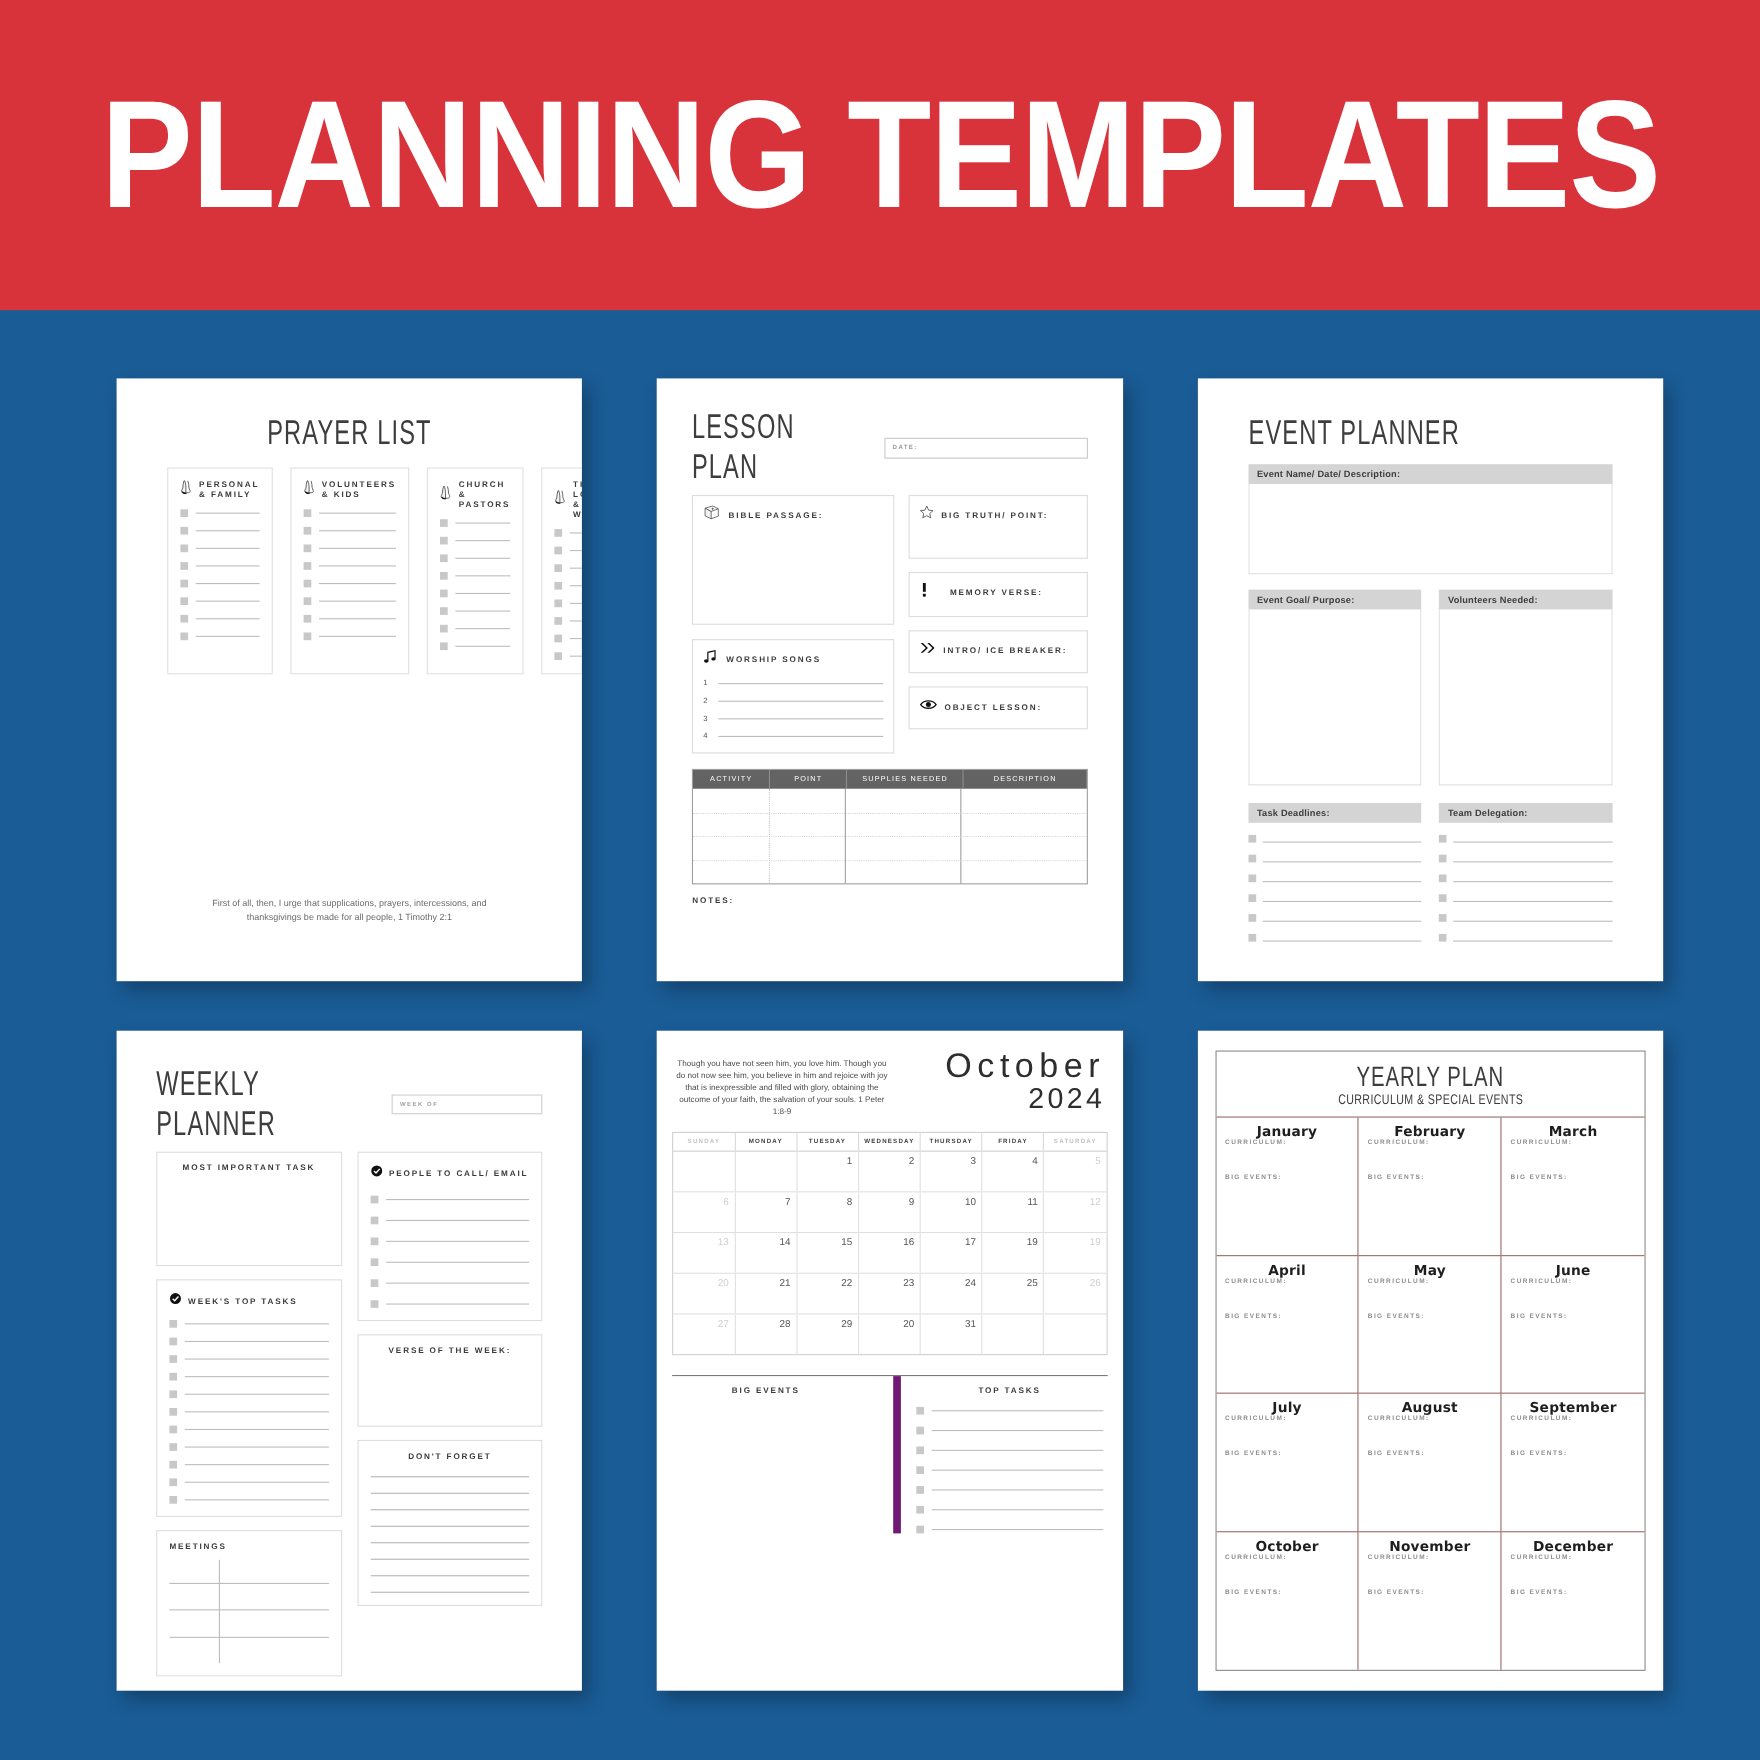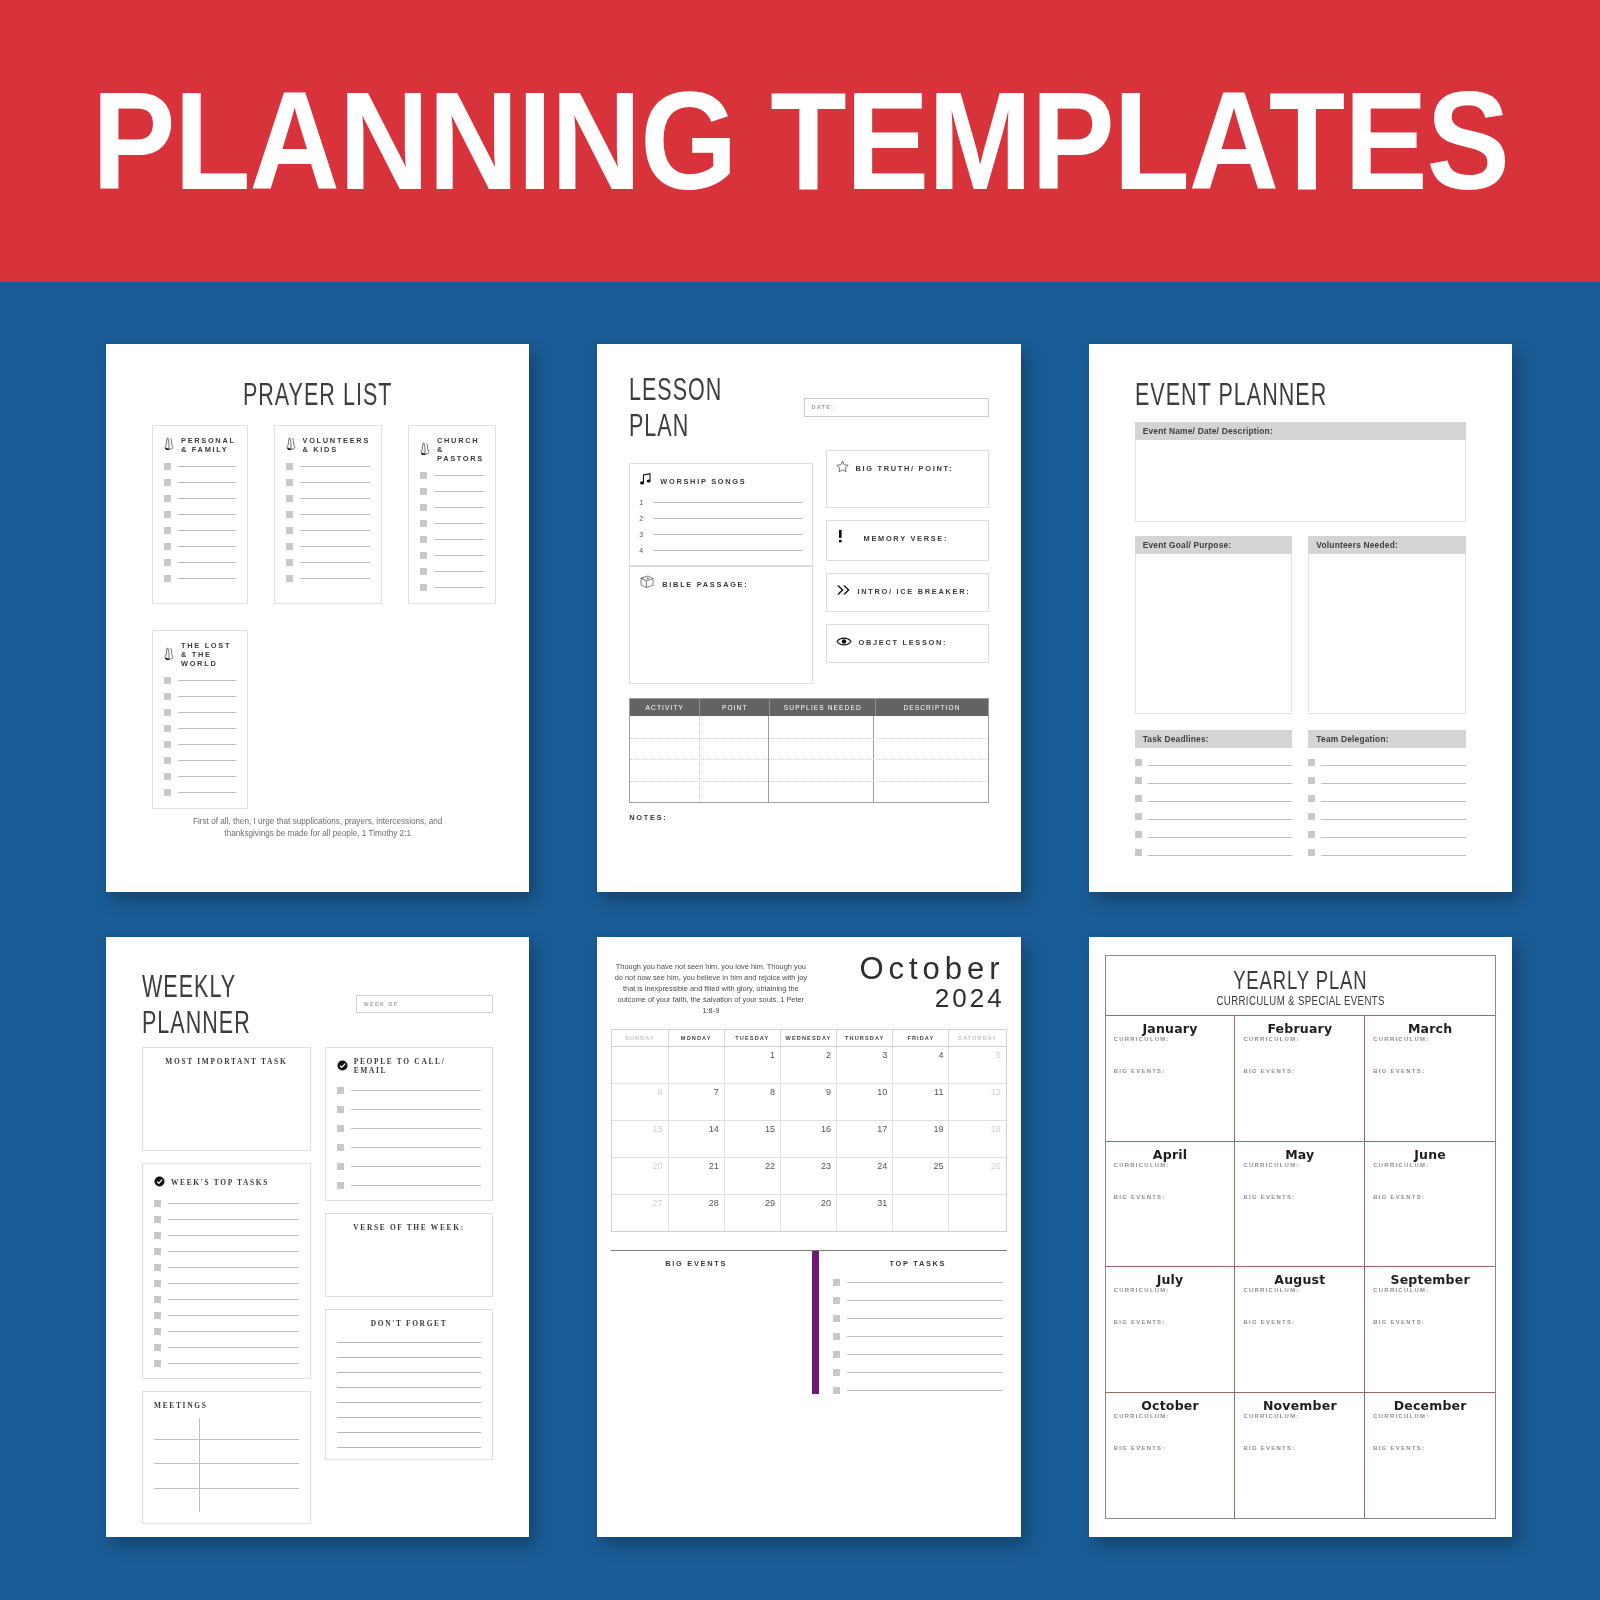--- a/index.html
+++ b/index.html
@@ -93,22 +93,22 @@
     display: flex;
     align-items: center;
     gap: 7px;
     margin-top: 9px;
   }
 
   
   .pl-title { text-align: center; margin: 14px 0 16px; }
   .pl-grid {
     display: grid;
-    grid-template-columns: 1fr 1fr 1fr;
-    gap: 26px;
+    grid-template-columns: 1fr 1fr 1fr 1fr;
+    gap: 16px;
     padding: 0 20px;
   }
   .pl-card {
     border: 1px solid #e0e0e0;
     padding: 10px 11px 12px;
   }
   .pl-head {
     display: flex;
     align-items: center;
     gap: 6px;
@@ -188,21 +188,21 @@
   
   .wp-top {
     display: flex; align-items: center; justify-content: space-between;
     margin: 16px 10px 14px;
   }
   .wp-weekof {
     width: 156px; height: 18px; border: 1px solid #cfcfcf;
     display: flex; align-items: center; padding-left: 7px;
   }
   .wp-weekof span { font-size: 5.4px; letter-spacing: 1.4px; color: #a3a3a3; font-weight: bold; }
-  .wp-cols { display: flex; gap: 14px; padding: 0 10px; flex: 1; font-family: Liberation Serif, serif; }
+  .wp-cols { display: flex; gap: 14px; padding: 0 10px; flex: 1; }
   .wp-col { flex: 1; display: flex; flex-direction: column; gap: 12px; }
   .wp-box { border: 1px solid #dedede; padding: 9px 11px 11px; }
   .wp-boxtitle { text-align: center; }
   .wp-boxtitle-left { display: flex; align-items: center; gap: 6px; }
   .meet-grid { position: relative; height: 94px; margin-top: 8px; }
   .meet-grid .h { position: absolute; left: 0; right: 0; height: 1px; background: #bdbdbd; }
   .meet-grid .v { position: absolute; top: 0; bottom: 0; width: 1px; background: #bdbdbd; }
   .df-line { height: 1px; background: #b5b5b5; margin-top: 14px; }
 
   
@@ -483,62 +483,62 @@
     <div class="sheet-inner">
       <div class="lp-top">
         <div class="bigtitle">LESSON PLAN</div>
         <div class="datefield">
           <span>DATE:</span>
         </div>
       </div>
 
       <div class="lp-cols">
         <div class="lp-left">
-          <div class="lp-box" style="margin-top:13px;padding-bottom:11px">
-            <div class="lp-boxhead">
-              <span>
-                <svg width="14" height="14" viewBox="0 0 14 14">
-                    <path d="M4.5 10.5 L4.5 3 L11 1.6 L11 8.6" fill="none" stroke="#111" stroke-width="1.1"></path>
-                    <ellipse cx="3.1" cy="10.9" rx="2.1" ry="1.6" fill="#111"></ellipse>
-                    <ellipse cx="9.6" cy="9" rx="2" ry="1.5" fill="#111"></ellipse>
-                  </svg>
-              </span>
-              <span class="cap">WORSHIP SONGS</span>
-            </div>
-            <div class="song-row">
-                <span class="song-num">1</span>
-                <span class="thin-line"></span>
-              </div>
-            <div class="song-row">
-                <span class="song-num">2</span>
-                <span class="thin-line"></span>
-              </div>
-            <div class="song-row">
-                <span class="song-num">3</span>
-                <span class="thin-line"></span>
-              </div>
-            <div class="song-row">
-                <span class="song-num">4</span>
-                <span class="thin-line"></span>
-              </div>
-          </div>
-
           <div class="lp-box" style="height:118px">
             <div class="lp-boxhead">
               <span>
                 <svg width="16" height="14" viewBox="0 0 16 14">
                     <path d="M2 3 L9 1 L14 3.5 L7.5 6 Z" fill="#fafafa" stroke="#4a4a4a" stroke-width="0.7"></path>
                     <path d="M2 3 L2 10 L7.5 12.6 L7.5 6 Z" fill="#f3f3f3" stroke="#4a4a4a" stroke-width="0.7"></path>
                     <path d="M14 3.5 L14 10.2 L7.5 12.6" fill="none" stroke="#4a4a4a" stroke-width="0.7"></path>
                     <path d="M8.8 2.6 L8.8 4.6 M7.9 3.4 L9.8 3.4" stroke="#4a4a4a" stroke-width="0.7"></path>
                   </svg>
               </span>
               <span class="cap">BIBLE PASSAGE:</span>
             </div>
           </div>
+
+          <div class="lp-box" style="margin-top:13px;padding-bottom:11px">
+            <div class="lp-boxhead">
+              <span>
+                <svg width="14" height="14" viewBox="0 0 14 14">
+                    <path d="M4.5 10.5 L4.5 3 L11 1.6 L11 8.6" fill="none" stroke="#111" stroke-width="1.1"></path>
+                    <ellipse cx="3.1" cy="10.9" rx="2.1" ry="1.6" fill="#111"></ellipse>
+                    <ellipse cx="9.6" cy="9" rx="2" ry="1.5" fill="#111"></ellipse>
+                  </svg>
+              </span>
+              <span class="cap">WORSHIP SONGS</span>
+            </div>
+            <div class="song-row">
+                <span class="song-num">1</span>
+                <span class="thin-line"></span>
+              </div>
+            <div class="song-row">
+                <span class="song-num">2</span>
+                <span class="thin-line"></span>
+              </div>
+            <div class="song-row">
+                <span class="song-num">3</span>
+                <span class="thin-line"></span>
+              </div>
+            <div class="song-row">
+                <span class="song-num">4</span>
+                <span class="thin-line"></span>
+              </div>
+          </div>
         </div>
 
         <div class="lp-right">
           <div class="lp-box" style="height:58px">
             <div class="lp-boxhead">
               <span>
                 <svg width="13" height="13" viewBox="0 0 13 13">
                     <path d="M6.5 1 L8.2 4.8 L12.2 5.2 L9.2 7.9 L10.1 11.8 L6.5 9.8 L2.9 11.8 L3.8 7.9 L0.8 5.2 L4.8 4.8 Z" fill="#fff" stroke="#555" stroke-width="0.8"></path>
                   </svg>
               </span>

